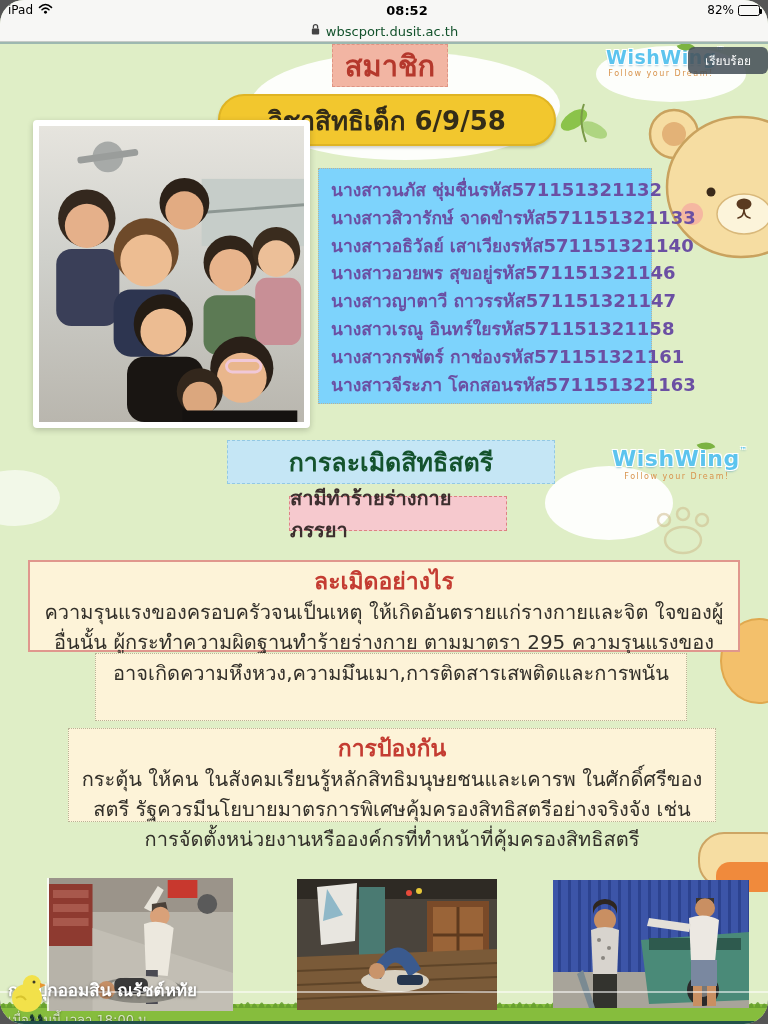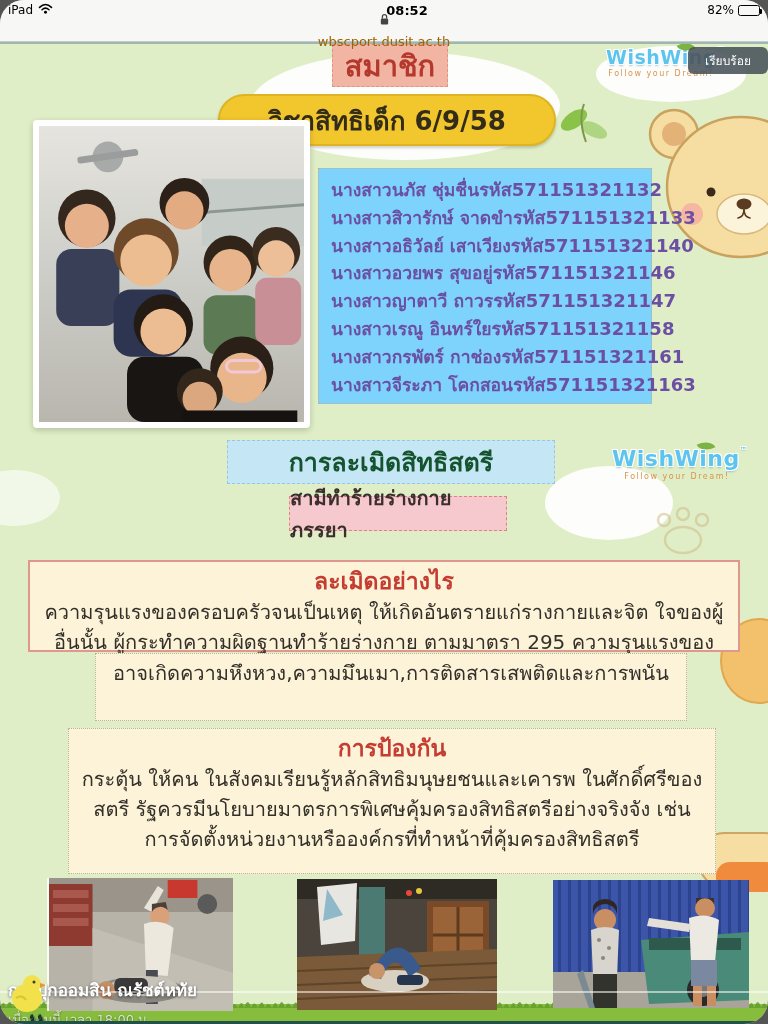--- a/index.html
+++ b/index.html
@@ -8,21 +8,21 @@
 
   
   #statusbar{position:absolute;left:0;top:0;width:768px;height:42px;background:#f7f7f5;border-bottom:1px solid #c6cac6;z-index:10;}
   .sb-row1{position:absolute;left:0;top:0;width:100%;height:20px;font-size:12px;color:#000;}
   .sb-left{position:absolute;left:8px;top:3px;display:flex;align-items:center;gap:5px;}
   .sb-time{position:absolute;left:0;right:0;top:3px;text-align:center;font-size:13px;font-weight:700;padding-left:46px;}
   .sb-right{position:absolute;right:8px;top:3px;display:flex;align-items:center;gap:4px;}
   .battery{position:relative;width:22px;height:11px;border:1px solid #000;border-radius:2.5px;padding:1px;}
   .battery::after{content:"";position:absolute;right:-3px;top:3px;width:2px;height:5px;background:#000;border-radius:0 1px 1px 0;}
   .battery .lvl{height:100%;width:80%;background:#000;border-radius:1px;}
-  .sb-row2{position:absolute;left:0;top:20px;width:100%;height:22px;display:flex;align-items:center;justify-content:center;gap:5px;font-size:13px;color:#a16207;flex-direction:column;}
+  .sb-row2{position:absolute;left:0;top:20px;width:100%;height:22px;display:flex;align-items:center;justify-content:center;gap:5px;font-size:13px;color:#14532d;}
   #content-topline{position:absolute;left:0;top:42px;width:768px;height:2px;background:#9db8b0;z-index:9;}
 
   
   .cloud{position:absolute;background:#fff;border-radius:50%;opacity:.92;z-index:1;}
   .deco{position:absolute;z-index:1;}
   .blob-orange{position:absolute;right:-30px;top:618px;width:78px;height:86px;border-radius:50%;background:#f3c06b;border:2px solid #e0a84e;z-index:1;}
   .bear-bottom{position:absolute;right:-22px;top:832px;width:92px;height:56px;border-radius:26px;background:#f6dda2;border:2px solid #cda564;z-index:1;}
   .bear-bottom2{position:absolute;right:-12px;top:862px;width:64px;height:30px;border-radius:14px;background:#f08a3c;z-index:1;}
   .pawprint{position:absolute;left:648px;top:506px;width:70px;height:54px;z-index:1;opacity:.5;}
 
@@ -51,21 +51,21 @@
   
   #topic-box{position:absolute;left:227px;top:440px;width:328px;height:44px;background:#c5e6f5;border:1px dashed #93c9e4;color:#14532d;font-size:25px;font-weight:600;display:flex;align-items:center;justify-content:center;z-index:3;}
   #case-box{position:absolute;left:289px;top:496px;width:218px;height:35px;background:#f6c9ce;border:1px dashed #dd8383;color:#3c2e2e;font-size:20px;font-weight:600;display:flex;align-items:center;justify-content:center;z-index:3;}
 
   
   .section{position:absolute;background:#fdf3d8;z-index:3;text-align:center;padding:4px 10px;}
   .sec-head{color:#c43c32;font-size:23px;font-weight:600;line-height:1.35;}
   .sec-body{color:#33302a;font-size:20px;font-weight:500;line-height:1.5;}
   #section-violation{left:28px;top:552px;width:712px;height:92px;border:2px solid #e0978d;margin-top:8px;}
   #section-cause{left:95px;top:653px;width:592px;height:68px;border:1px dotted #b9b396;}
-  #section-prevention{left:68px;top:728px;width:648px;height:146px;border:1px dotted #b9b396;}
+  #section-prevention{left:68px;top:728px;width:648px;height:94px;border:1px dotted #b9b396;}
 
   
   .photo{position:absolute;z-index:3;overflow:hidden;}
   .photo svg{display:block;width:100%;height:100%;}
   #photo-1{left:47px;top:878px;width:186px;height:133px;border-left:2px solid rgba(255,255,255,.8);}
   #photo-2{left:297px;top:879px;width:200px;height:131px;}
   #photo-3{left:553px;top:880px;width:196px;height:128px;}
   #thin-line{position:absolute;left:0;top:991px;width:768px;height:1.5px;background:rgba(255,255,255,.55);z-index:4;}
 
   #photo-caption{position:absolute;left:8px;top:944px;z-index:5;}

